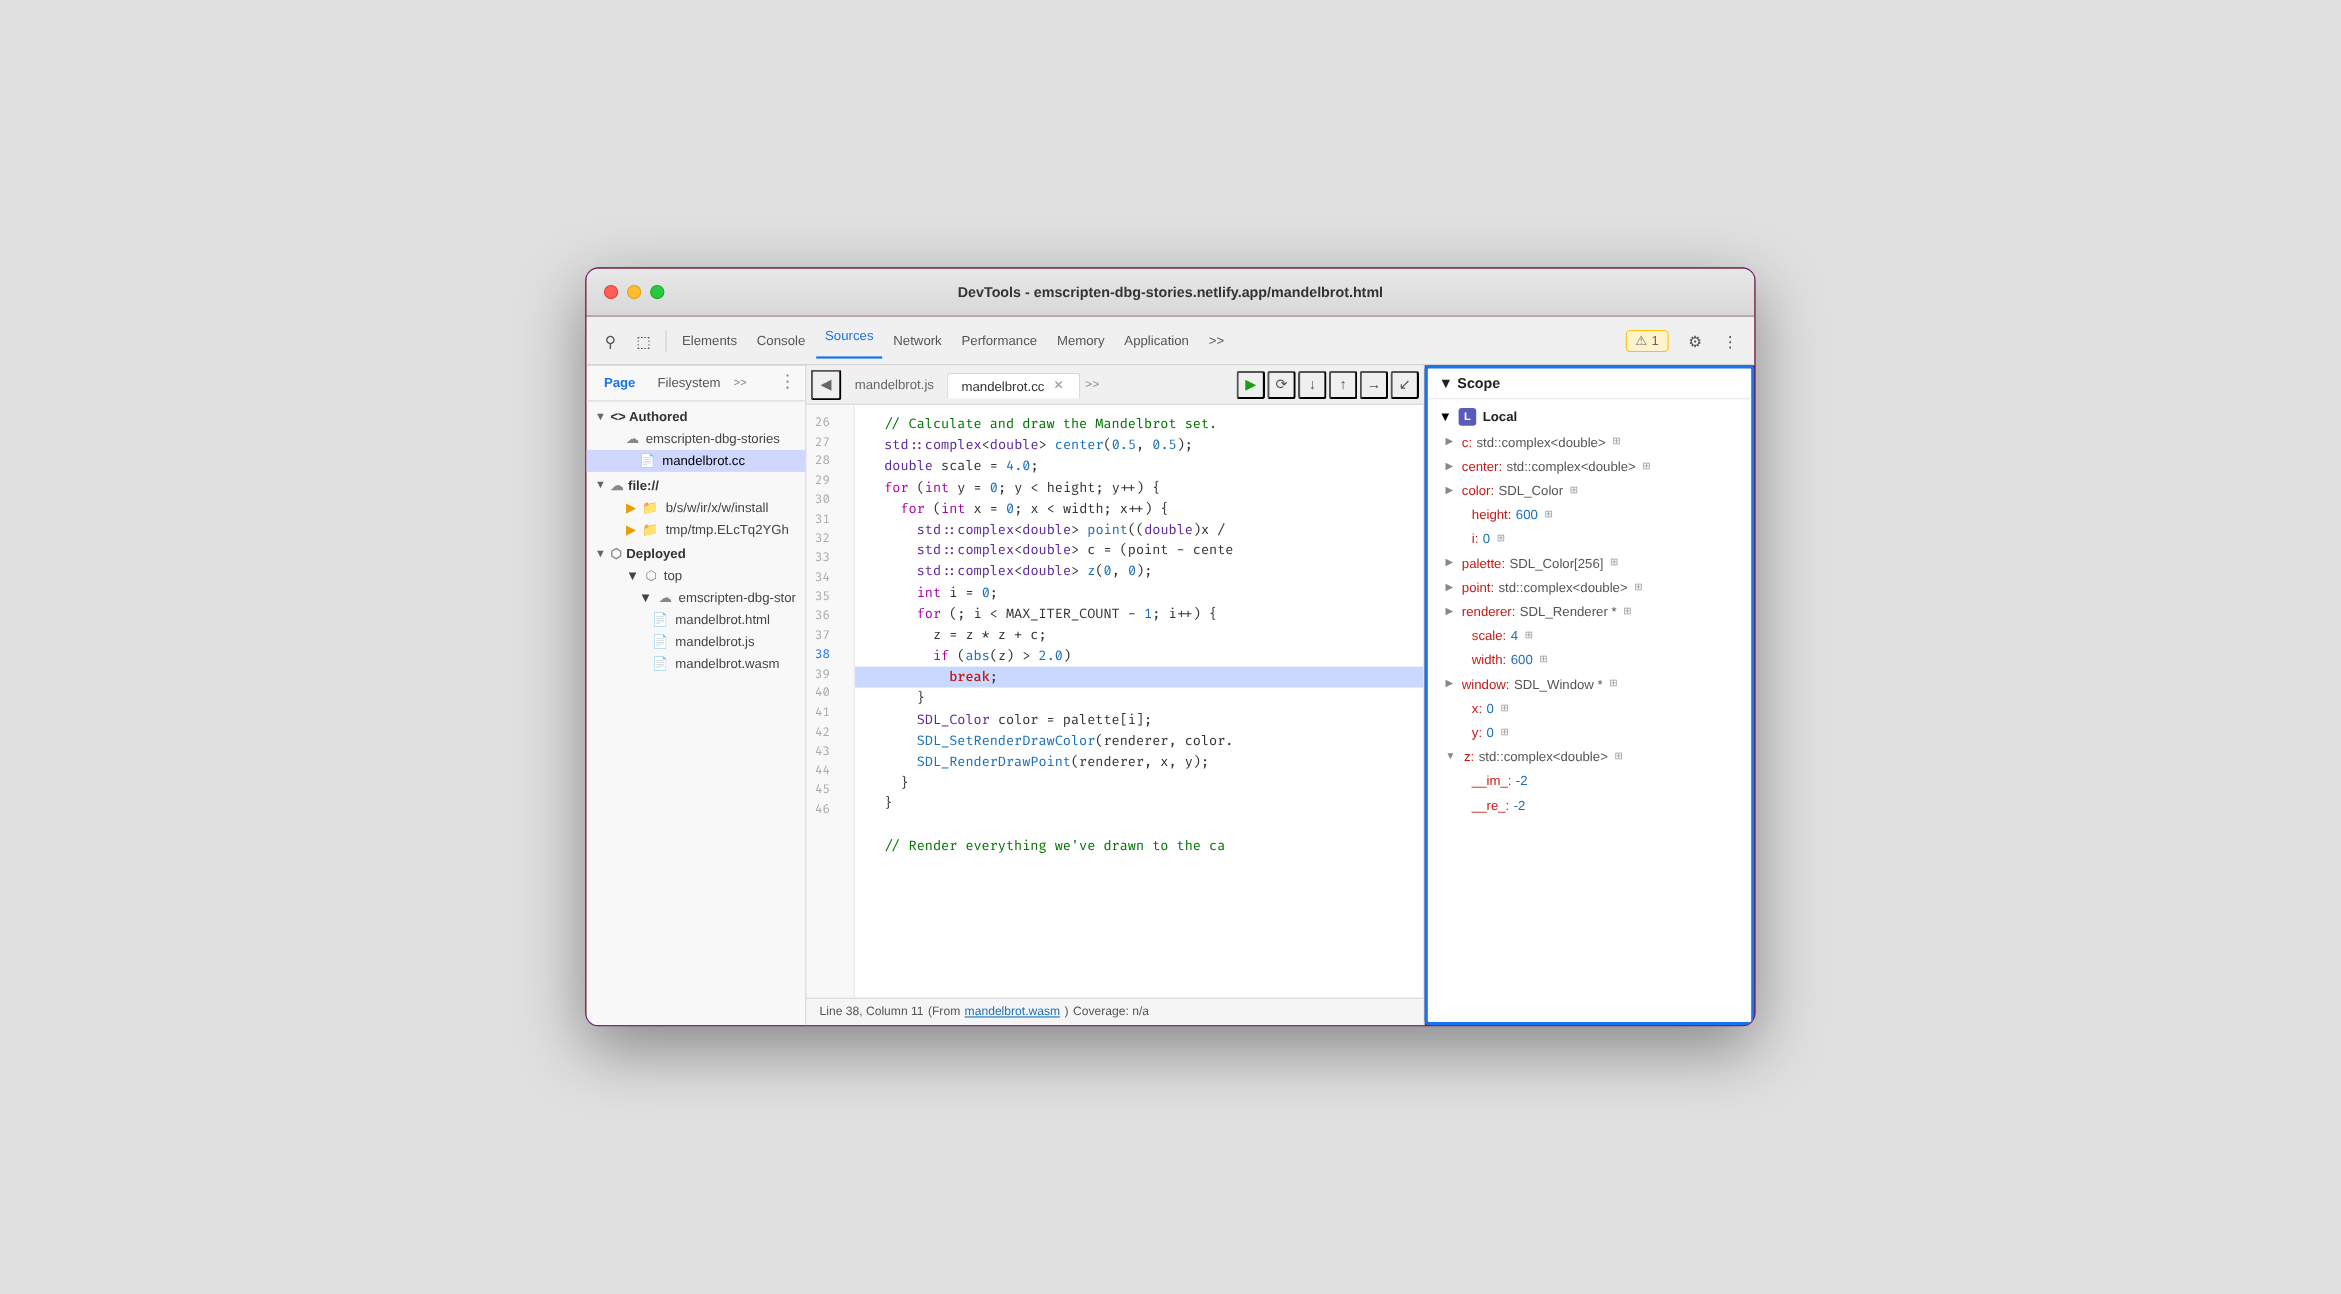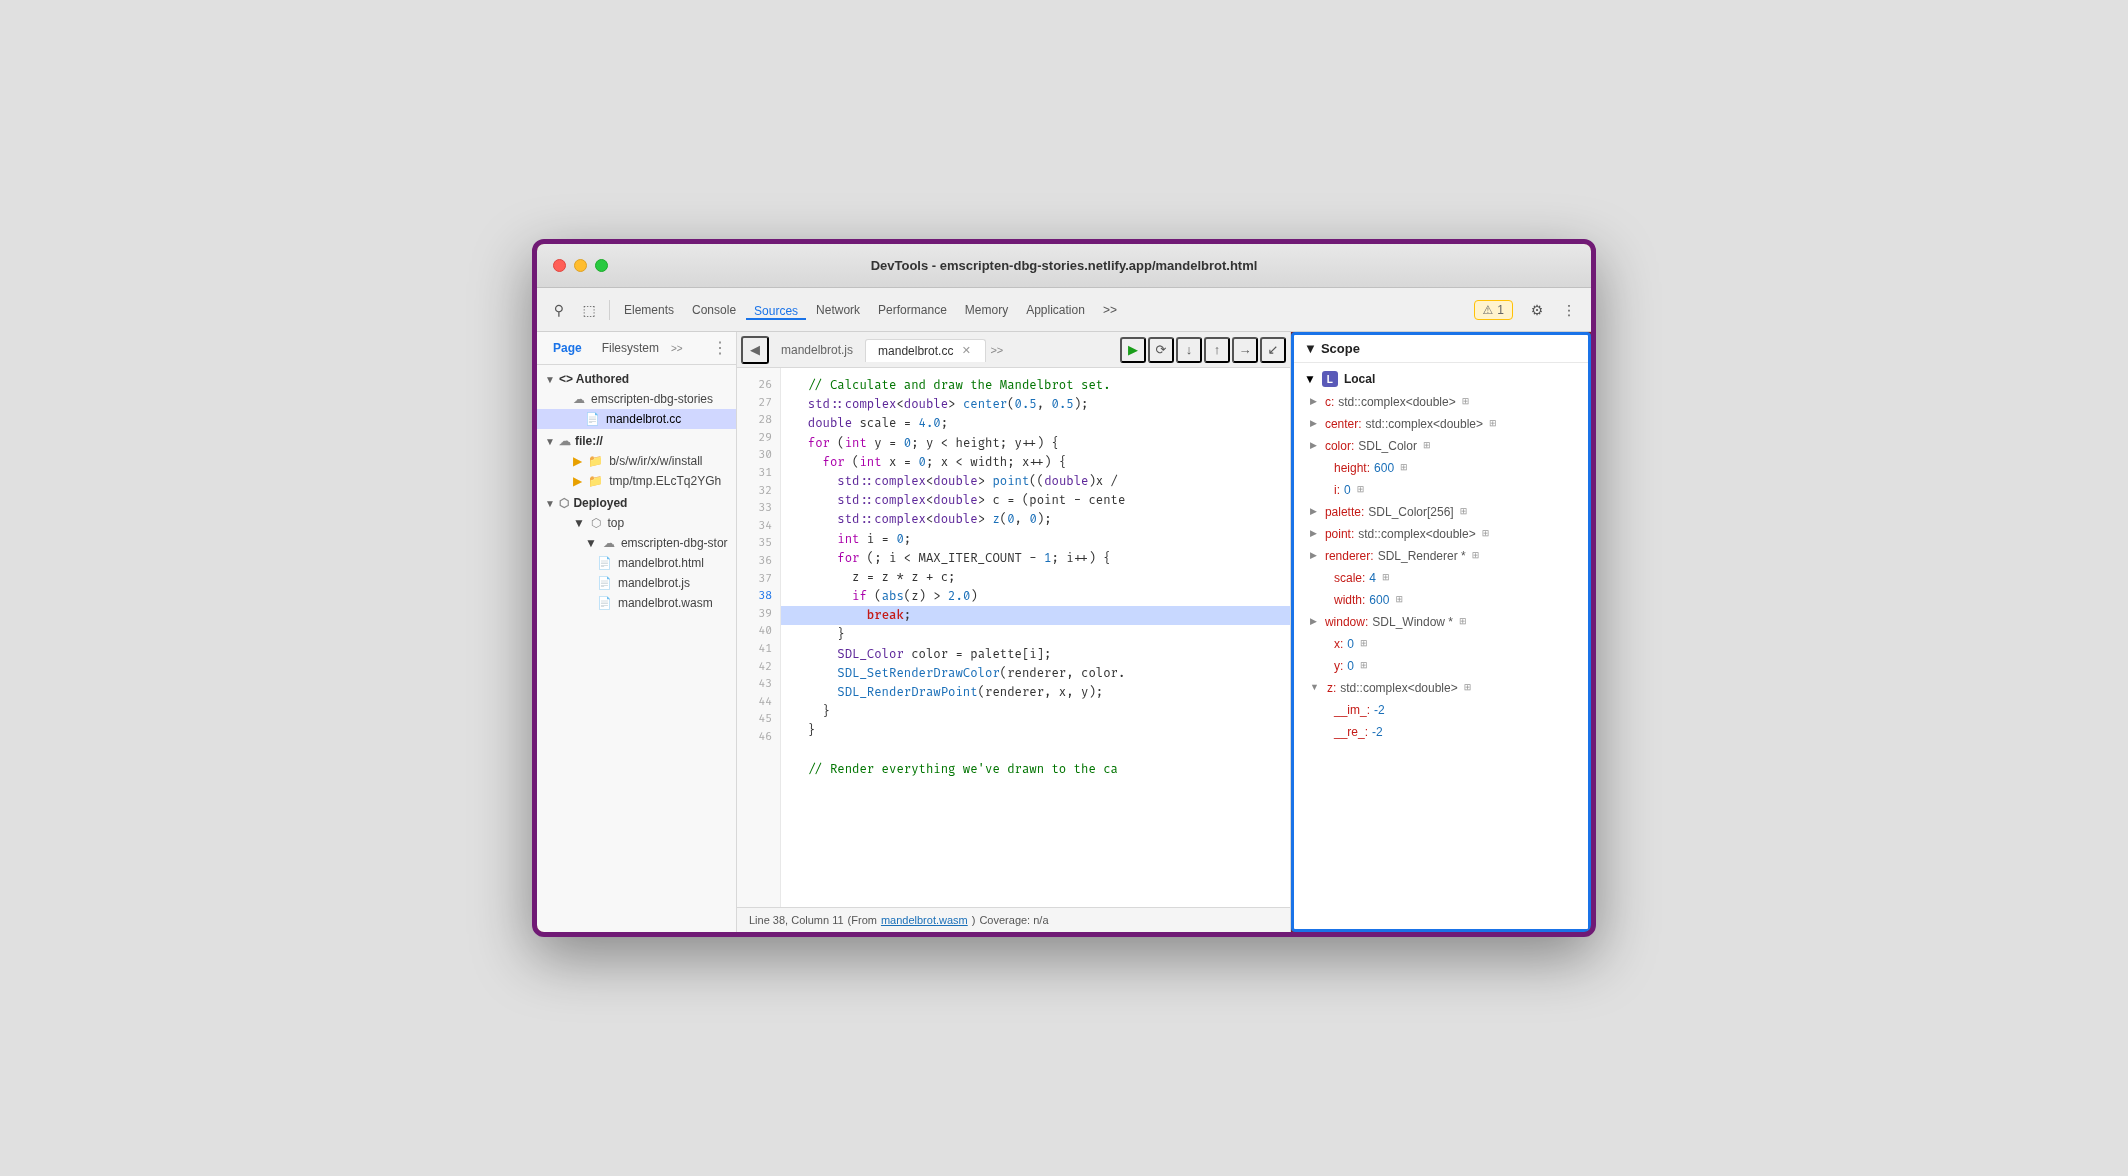--- a/index.html
+++ b/index.html
@@ -10,21 +10,21 @@
       align-items: center;
       min-height: 100vh;
       font-family: -apple-system, BlinkMacSystemFont, "Helvetica Neue", Arial, sans-serif;
     }
     .window {
       width: 1064px;
       background: #7f1d1d;
       border-radius: 12px;
       box-shadow: 0 20px 60px rgba(0,0,0,0.4);
       overflow: hidden;
-      border: 5px solid #701a75;
+      border: 1px solid #701a75;
     }
     
     .titlebar {
       background: linear-gradient(180deg, #e8e8e8 0%, #d8d8d8 100%);
       height: 44px;
       display: flex;
       align-items: center;
       padding: 0 16px;
       border-bottom: 1px solid #c0c0c0;
       position: relative;
@@ -68,21 +68,21 @@
       cursor: pointer;
       border-radius: 4px;
       border: none;
       background: transparent;
       white-space: nowrap;
     }
     .toolbar-btn.active {
       color: #1a73e8;
       border-bottom: 2px solid #1a73e8;
       border-radius: 0;
-      padding-bottom: 0;
+      padding-bottom: 12px;
     }
     .toolbar-icon-btn {
       width: 28px;
       height: 28px;
       display: flex;
       align-items: center;
       justify-content: center;
       cursor: pointer;
       border-radius: 4px;
       border: none;
@@ -278,21 +278,20 @@
       overflow: hidden;
       font-family: "SF Mono", "Fira Code", "Fira Mono", "Roboto Mono", monospace;
       font-size: 12px;
       line-height: 1.6;
     }
     .line-numbers {
       background: #f8f8f8;
       padding: 8px 0;
       min-width: 44px;
       border-right: 1px solid #e8e8e8;
-      text-align: right;
     }
     .line-number {
       padding: 0 8px;
       color: #aaa;
       font-size: 11px;
       line-height: 1.6;
       cursor: pointer;
       user-select: none;
     }
     .line-number.breakpoint { color: #1a73e8; }

